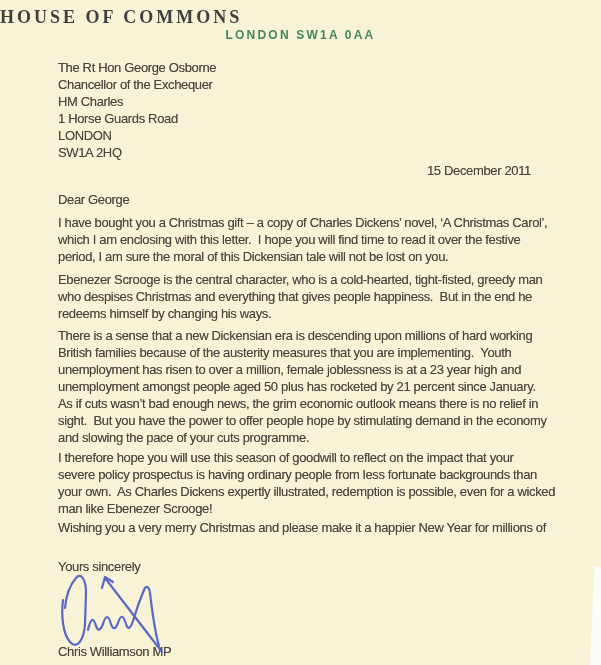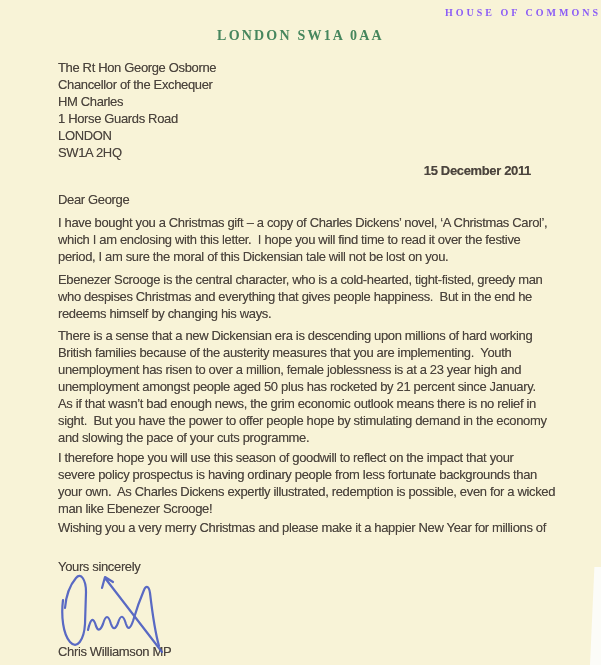--- a/index.html
+++ b/index.html
@@ -6,31 +6,31 @@
   .page{
     position:relative;
     width:601px;height:665px;
     background:#f8f3d7;
     overflow:hidden;
     font-family:"Liberation Sans", sans-serif;
     color:#4b443d;
   }
   .lh-title{
     position:absolute;top:7px;left:0;right:0;
-    text-align:right;
+    text-align:left;
     font-family:"Liberation Serif", serif;
-    font-size:10px;font-weight:600;
+    font-size:18px;font-weight:600;
     letter-spacing:3px;
-    color:#8b5cf6;
+    color:#404040;
   }
   .lh-addr{
     position:absolute;top:28px;left:0;right:0;
     text-align:center;
-    font-family:Liberation Serif, serif;
-    font-size:14px;font-weight:600;
+    font-family:Liberation Sans, sans-serif;
+    font-size:12px;font-weight:600;
     letter-spacing:2.2px;
     color:#46865d;
   }
   .block{position:absolute;left:58px;}
   .line{
     white-space:pre;
     font-size:13px;
     letter-spacing:-0.35px;
     line-height:17px;
     text-shadow:0 0 0.5px rgba(75,68,61,0.55);
@@ -60,21 +60,21 @@
 
   <div class="block" style="top:59px;">
     <div class="line">The Rt Hon George Osborne</div>
     <div class="line">Chancellor of the Exchequer</div>
     <div class="line">HM Charles</div>
     <div class="line">1 Horse Guards Road</div>
     <div class="line">LONDON</div>
     <div class="line">SW1A 2HQ</div>
   </div>
 
-  <div class="date-line" style="top:161px;font-weight:bold;">
+  <div class="date-line" style="top:161px;">
     <span class="line">15 December 2011</span>
   </div>
 
   <div class="block" style="top:191px;">
     <div class="line">Dear George</div>
   </div>
 
   <div class="block" style="top:214px;">
     <div class="line">I have bought you a Christmas gift – a copy of Charles Dickens’ novel, ‘A Christmas Carol’,</div>
     <div class="line">which I am enclosing with this letter.  I hope you will find time to read it over the festive</div>
@@ -88,21 +88,21 @@
   </div>
 
   <div class="block" style="top:327px;">
     <div class="line">There is a sense that a new Dickensian era is descending upon millions of hard working</div>
     <div class="line">British families because of the austerity measures that you are implementing.  Youth</div>
     <div class="line">unemployment has risen to over a million, female joblessness is at a 23 year high and</div>
     <div class="line">unemployment amongst people aged 50 plus has rocketed by 21 percent since January.</div>
   </div>
 
   <div class="block" style="top:395px;">
-    <div class="line">As if that wasn’t bad enough news, the grim economic outlook means there is no relief in</div>
+    <div class="line">As if cuts wasn’t bad enough news, the grim economic outlook means there is no relief in</div>
     <div class="line">sight.  But you have the power to offer people hope by stimulating demand in the economy</div>
     <div class="line">and slowing the pace of your cuts programme.</div>
   </div>
 
   <div class="block" style="top:449px;">
     <div class="line">I therefore hope you will use this season of goodwill to reflect on the impact that your</div>
     <div class="line">severe policy prospectus is having ordinary people from less fortunate backgrounds than</div>
     <div class="line">your own.  As Charles Dickens expertly illustrated, redemption is possible, even for a wicked</div>
     <div class="line">man like Ebenezer Scrooge!</div>
   </div>

